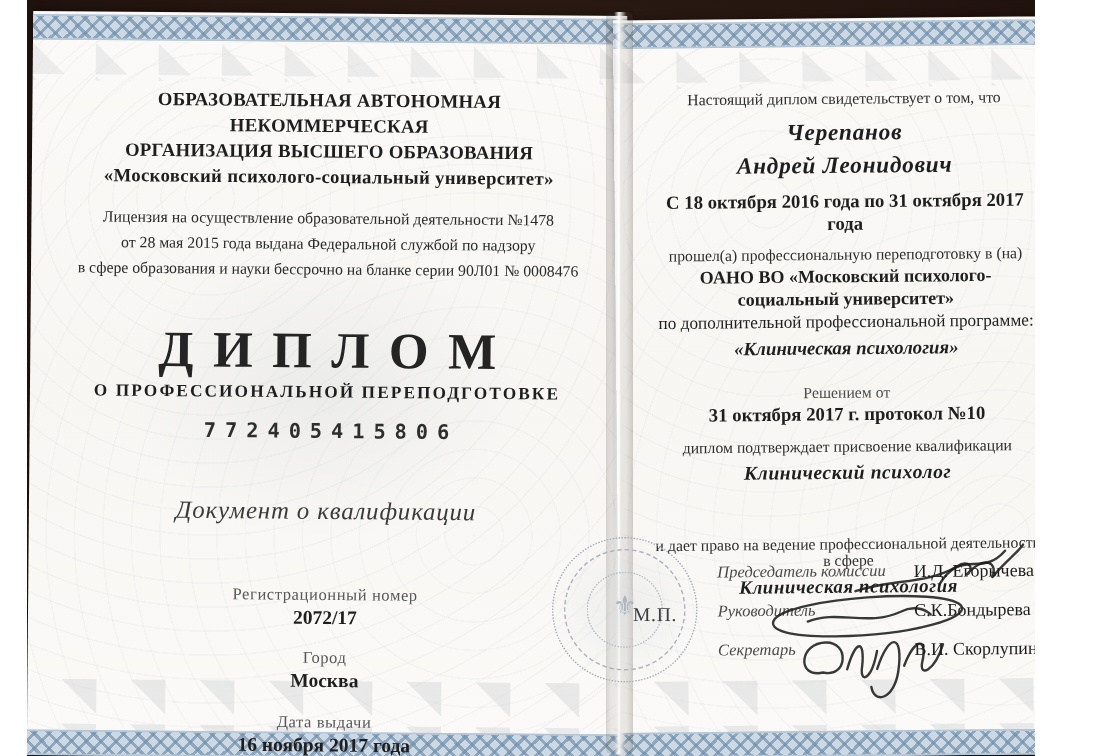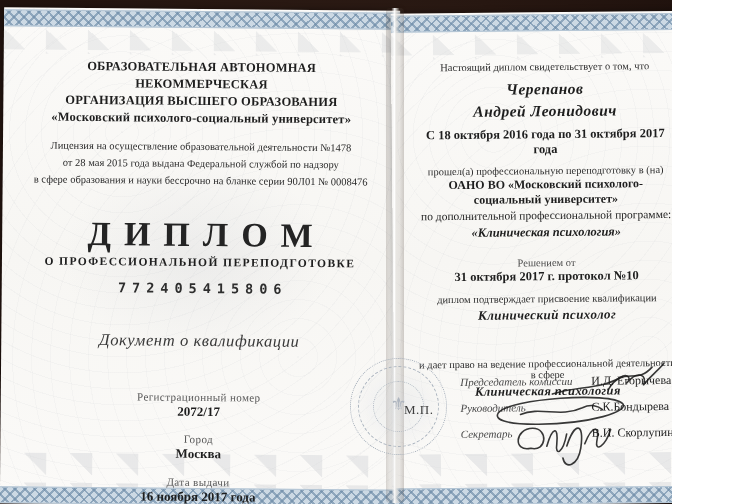--- a/index.html
+++ b/index.html
@@ -1,20 +1,21 @@
 <!DOCTYPE html>
 <html><head>
 <meta charset="utf-8">
 <style>
   * { margin:0; padding:0; box-sizing:border-box; }
   body { font-family:"Liberation Serif", serif; }
 
   .photo {
     position:relative; width:672px; height:504px; overflow:hidden;
     background: radial-gradient(circle at 50% 40%, #33211a 0%, #271711 55%, #1d100c 100%);
+    margin-left: 18px;
   }
 
   .page {
     position:absolute; overflow:hidden;
     background:
       repeating-radial-gradient(circle at 30% 25%, rgba(175,180,188,.08) 0 1px, transparent 1px 16px),
       repeating-radial-gradient(circle at 75% 70%, rgba(175,180,188,.07) 0 1px, transparent 1px 19px),
       linear-gradient(180deg, #fbfaf8 0%, #f7f6f3 50%, #fbfaf8 100%);
     box-shadow: 0 0 6px rgba(0,0,0,.45);
   }

